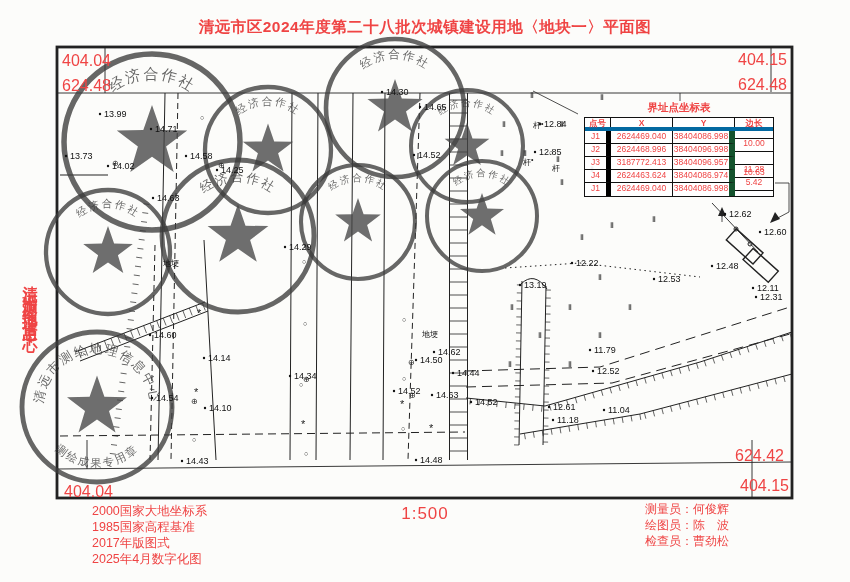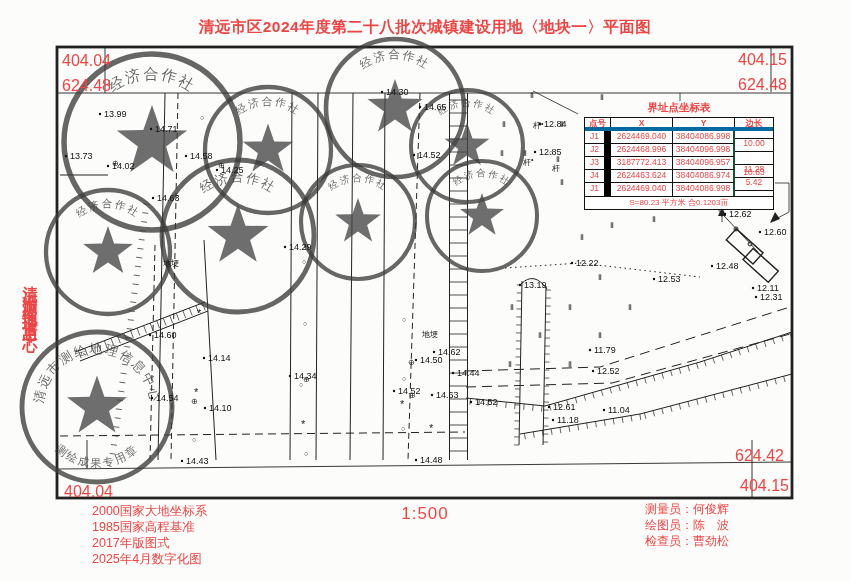--- a/index.html
+++ b/index.html
@@ -24,23 +24,23 @@
   .hc{font-size:8.5px;text-align:center;line-height:11px;}
   .hc0{width:26px;border-right:1px solid #111;}
   .hc1{width:62px;border-right:1px solid #111;}
   .hc2{width:62px;border-right:1px solid #111;}
   .hc3{flex:1;}
   .tmain{display:flex;position:relative;height:65px;}
   .tbody{width:150px;}
   .trow{display:flex;height:13px;}
   .tcell{font-size:8.5px;text-align:center;line-height:11px;border-bottom:1px solid #111;}
   .trow:last-child .tcell{border-bottom:none;}
-  .cc0{width:26px;border-right:7px solid #000000;}
+  .cc0{width:26px;border-right:5px solid #000000;}
   .cc1{width:62px;border-right:1px solid #111;}
-  .cc2{width:62px;border-right:2px solid #14532d;}
+  .cc2{width:62px;border-right:6px solid #14532d;}
   .edge-col{width:40px;position:relative;}
   .edge-val{position:absolute;width:100%;text-align:center;font-size:8.5px;line-height:11px;}
   .edge-line{position:absolute;left:0;right:0;border-top:1px solid #111;}
   .tsum{height:13px;border-top:1px solid #111;text-align:center;font-size:8px;line-height:12px;}
 </style>
 </head>
 <body>
 
 <div class="page">
 
@@ -532,21 +532,20 @@
             <div class="edge-val" style="top: 36px;">10.63</div>
             <div class="edge-val" style="top: 33px;">11.28</div>
             <div class="edge-val" style="top: 46px;">5.42</div>
             <div class="edge-line" style="top: 6.5px;"></div>
             <div class="edge-line" style="top: 19.5px;"></div>
             <div class="edge-line" style="top: 32.5px;"></div>
             <div class="edge-line" style="top: 45.5px;"></div>
             <div class="edge-line" style="top: 58.5px;"></div>
           </div>
       </div>
-      <div class="tsum">S=80.23 平方米 合0.1203亩</div>
     </div>
   </div>
 
   <div class="vert-org">清远市测绘地理信息中心</div>
   <div class="scale">1:500</div>
   <div class="notes">
     <div>2000国家大地坐标系</div>
     <div>1985国家高程基准</div>
     <div>2017年版图式</div>
     <div>2025年4月数字化图</div>

